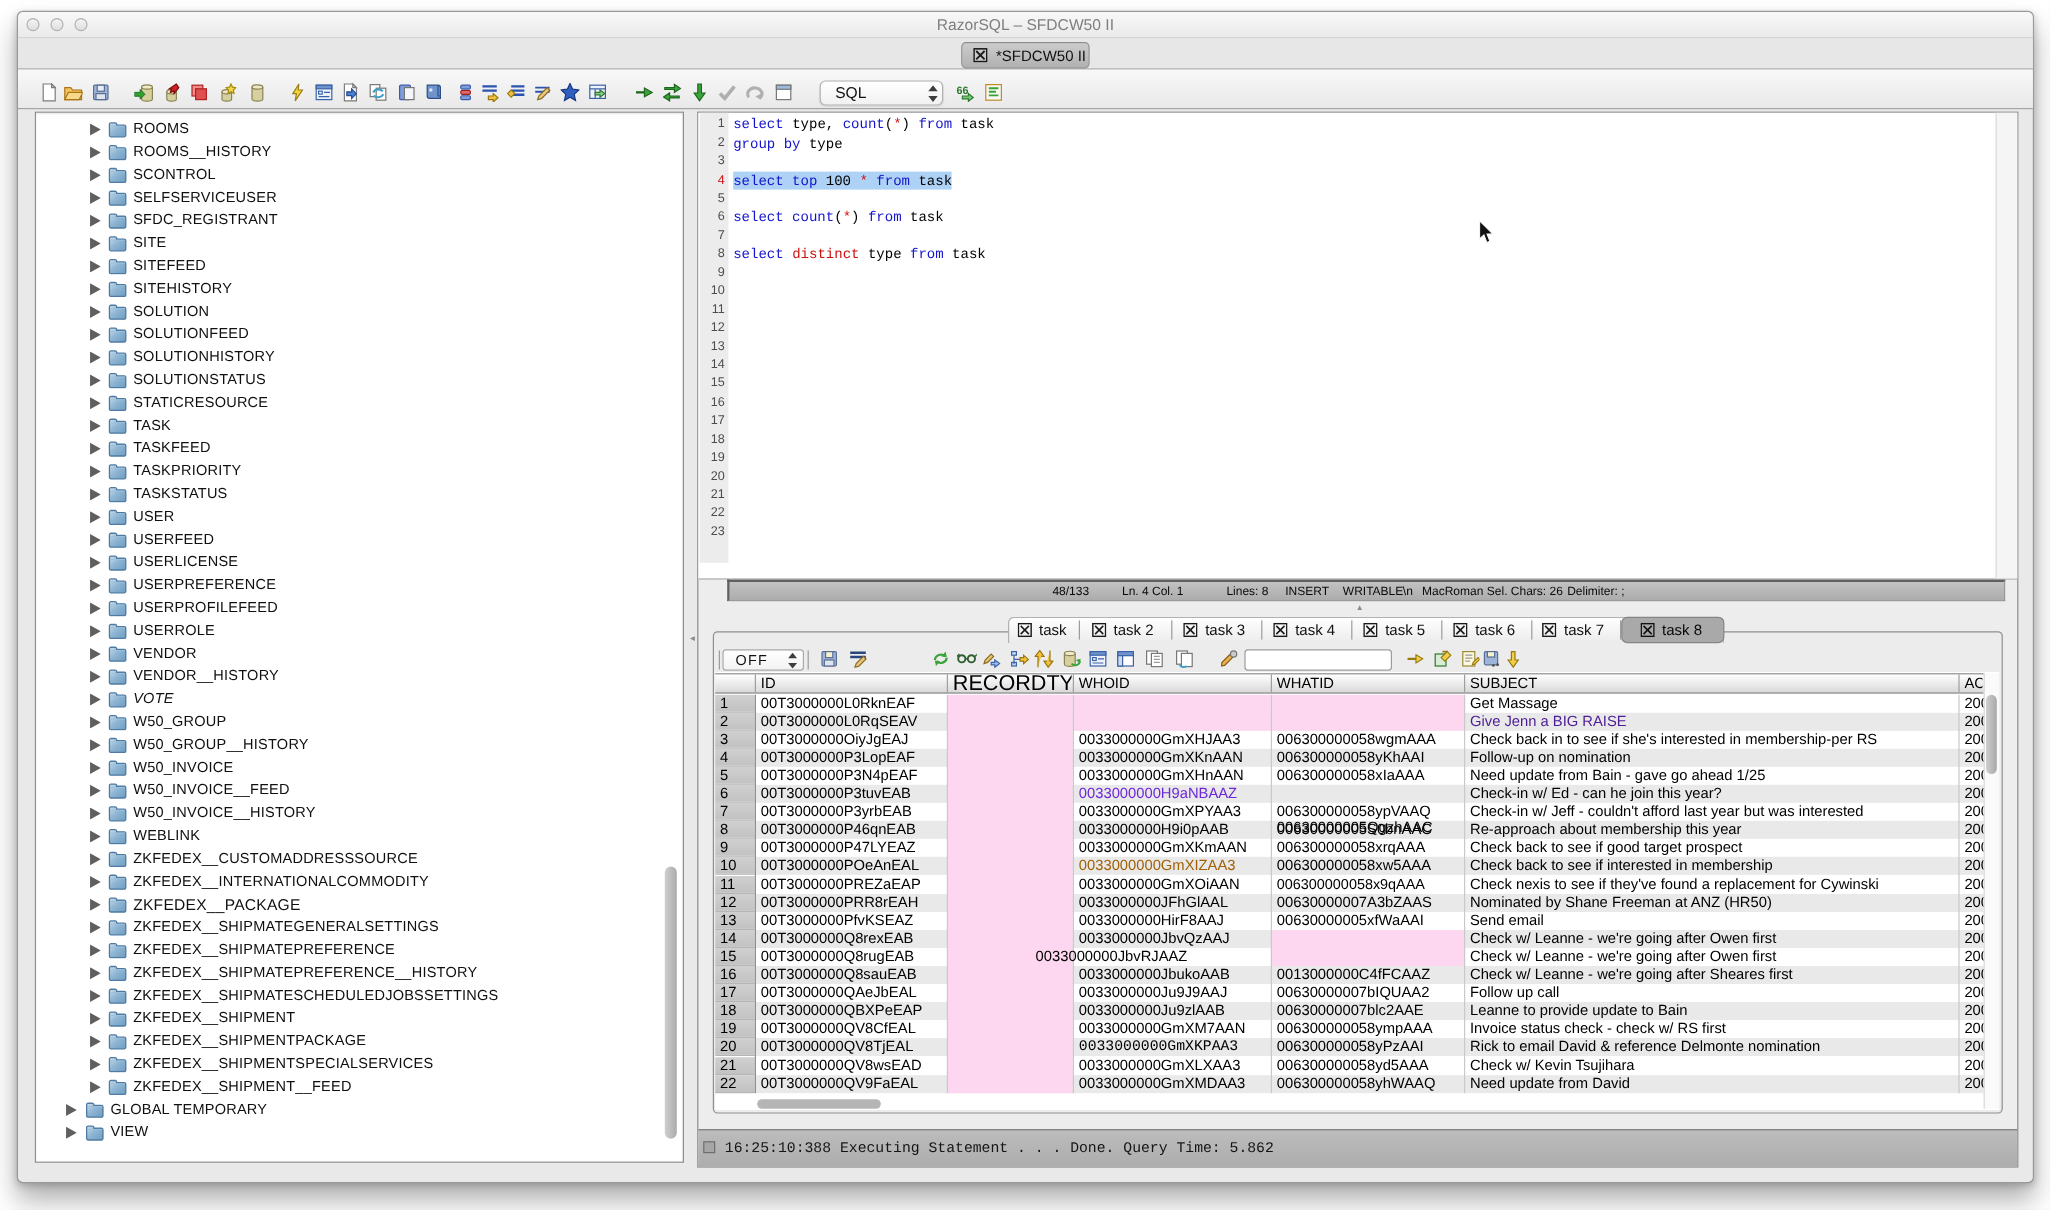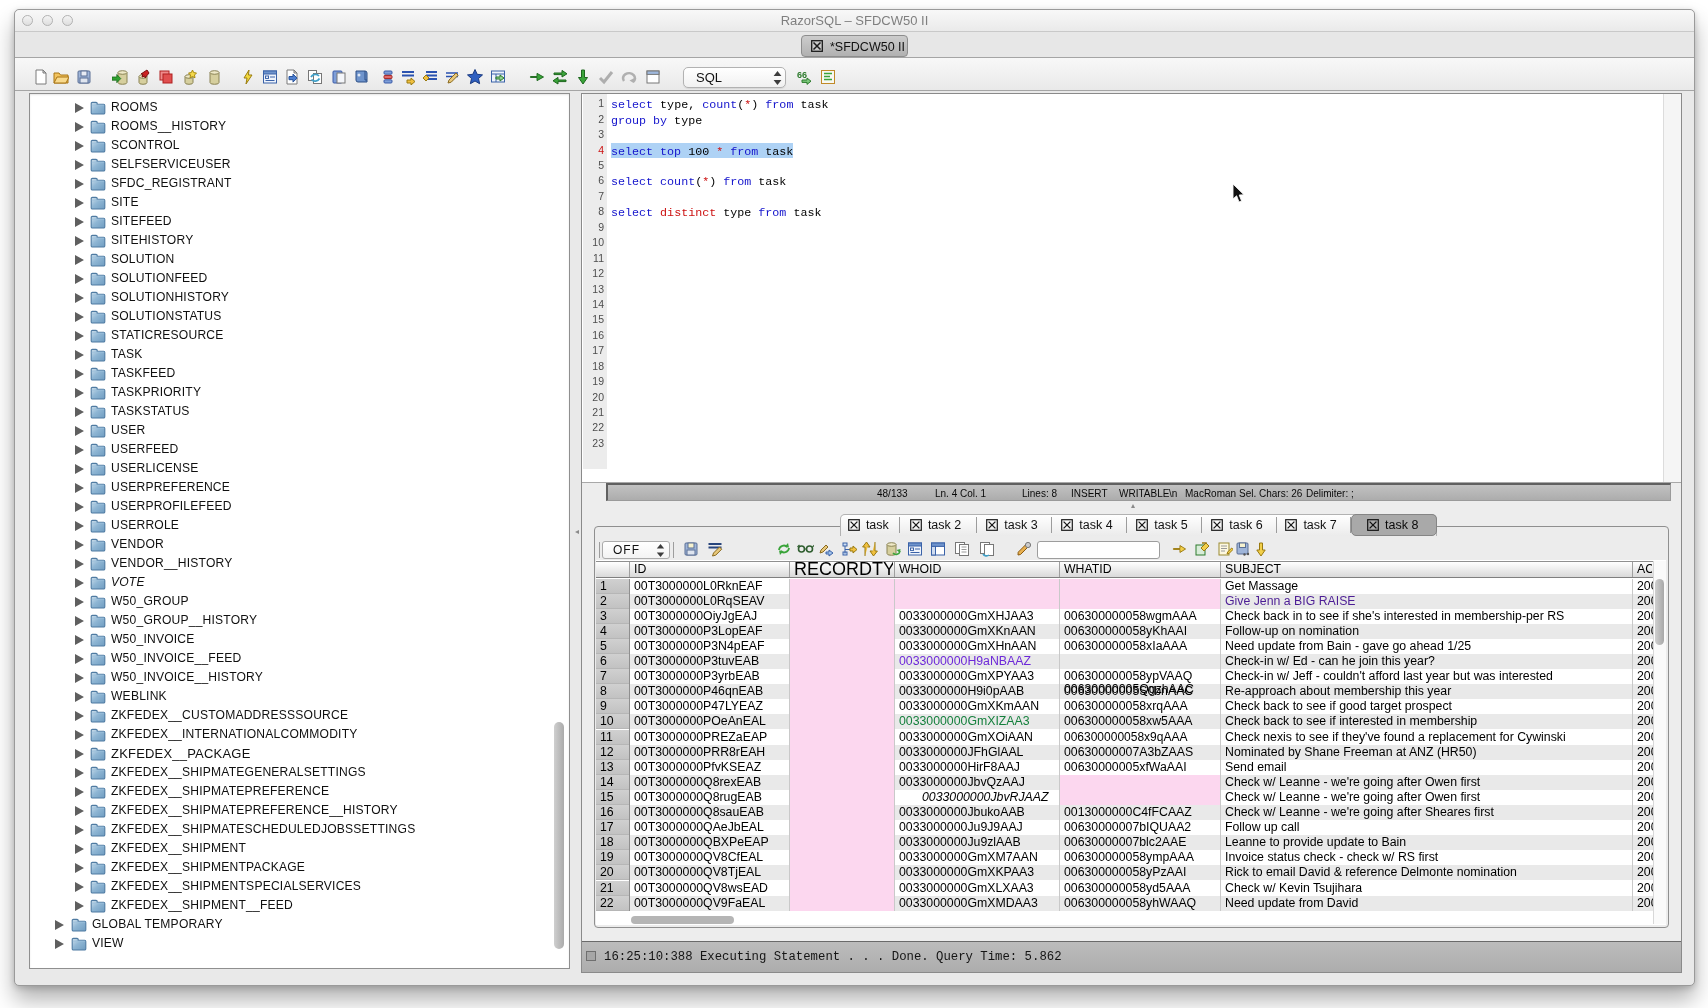--- a/index.html
+++ b/index.html
@@ -822,21 +822,21 @@
 <div style="position:absolute;left:899px;top:684.2px;height:15.1px;font-size:12.3px;line-height:15.1px;color:#000;white-space:nowrap;">0033000000H9i0pAAB</div>
 <div style="position:absolute;left:1064px;top:684.2px;height:15.1px;font-size:12.3px;line-height:15.1px;color:#000;white-space:nowrap;">00630000005S0bnAAC</div>
 <div style="position:absolute;left:1225px;top:684.2px;width:406px;height:15.1px;font-size:12.3px;line-height:15.1px;color:#000;white-space:nowrap;overflow:hidden;">Re-approach about membership this year</div>
 <div style="position:absolute;left:1637px;top:684.2px;width:17px;height:15.1px;font-size:12.3px;line-height:15.1px;color:#000;overflow:hidden;">200</div>
 <div style="position:absolute;left:634px;top:699.3px;height:15.1px;font-size:12.3px;line-height:15.1px;color:#000;white-space:nowrap;">00T3000000P47LYEAZ</div>
 <div style="position:absolute;left:899px;top:699.3px;height:15.1px;font-size:12.3px;line-height:15.1px;color:#000;white-space:nowrap;">0033000000GmXKmAAN</div>
 <div style="position:absolute;left:1064px;top:699.3px;height:15.1px;font-size:12.3px;line-height:15.1px;color:#000;white-space:nowrap;">006300000058xrqAAA</div>
 <div style="position:absolute;left:1225px;top:699.3px;width:406px;height:15.1px;font-size:12.3px;line-height:15.1px;color:#000;white-space:nowrap;overflow:hidden;">Check back to see if good target prospect</div>
 <div style="position:absolute;left:1637px;top:699.3px;width:17px;height:15.1px;font-size:12.3px;line-height:15.1px;color:#000;overflow:hidden;">200</div>
 <div style="position:absolute;left:634px;top:714.4px;height:15.1px;font-size:12.3px;line-height:15.1px;color:#000;white-space:nowrap;">00T3000000POeAnEAL</div>
-<div style="position:absolute;left:899px;top:714.4px;height:15.1px;font-size:12.3px;line-height:15.1px;color:#15803d;white-space:nowrap;">0033000000GmXIZAA3</div>
+<div style="position:absolute;left:899px;top:714.4px;height:15.1px;font-size:12.3px;line-height:15.1px;color:#a16207;white-space:nowrap;">0033000000GmXIZAA3</div>
 <div style="position:absolute;left:1064px;top:714.4px;height:15.1px;font-size:12.3px;line-height:15.1px;color:#000;white-space:nowrap;">006300000058xw5AAA</div>
 <div style="position:absolute;left:1225px;top:714.4px;width:406px;height:15.1px;font-size:12.3px;line-height:15.1px;color:#000;white-space:nowrap;overflow:hidden;">Check back to see if interested in membership</div>
 <div style="position:absolute;left:1637px;top:714.4px;width:17px;height:15.1px;font-size:12.3px;line-height:15.1px;color:#000;overflow:hidden;">200</div>
 <div style="position:absolute;left:634px;top:729.5px;height:15.1px;font-size:12.3px;line-height:15.1px;color:#000;white-space:nowrap;">00T3000000PREZaEAP</div>
 <div style="position:absolute;left:899px;top:729.5px;height:15.1px;font-size:12.3px;line-height:15.1px;color:#000;white-space:nowrap;">0033000000GmXOiAAN</div>
 <div style="position:absolute;left:1064px;top:729.5px;height:15.1px;font-size:12px;line-height:15.1px;color:#000;white-space:nowrap;">006300000058x9qAAA</div>
 <div style="position:absolute;left:1225px;top:729.5px;width:406px;height:15.1px;font-size:12.3px;line-height:15.1px;color:#000;white-space:nowrap;overflow:hidden;">Check nexis to see if they've found a replacement for Cywinski</div>
 <div style="position:absolute;left:1637px;top:729.5px;width:17px;height:15.1px;font-size:12.3px;line-height:15.1px;color:#000;overflow:hidden;">200</div>
 <div style="position:absolute;left:634px;top:744.6px;height:15.1px;font-size:12.3px;line-height:15.1px;color:#000;white-space:nowrap;">00T3000000PRR8rEAH</div>
 <div style="position:absolute;left:899px;top:744.6px;height:15.1px;font-size:12.3px;line-height:15.1px;color:#000;white-space:nowrap;">0033000000JFhGlAAL</div>
@@ -846,21 +846,21 @@
 <div style="position:absolute;left:634px;top:759.7px;height:15.1px;font-size:12.3px;line-height:15.1px;color:#000;white-space:nowrap;">00T3000000PfvKSEAZ</div>
 <div style="position:absolute;left:899px;top:759.7px;height:15.1px;font-size:12.3px;line-height:15.1px;color:#000;white-space:nowrap;">0033000000HirF8AAJ</div>
 <div style="position:absolute;left:1064px;top:759.7px;height:15.1px;font-size:12.3px;line-height:15.1px;color:#000;white-space:nowrap;">00630000005xfWaAAI</div>
 <div style="position:absolute;left:1225px;top:759.7px;width:406px;height:15.1px;font-size:12.3px;line-height:15.1px;color:#000;white-space:nowrap;overflow:hidden;">Send email</div>
 <div style="position:absolute;left:1637px;top:759.7px;width:17px;height:15.1px;font-size:12.3px;line-height:15.1px;color:#000;overflow:hidden;">200</div>
 <div style="position:absolute;left:634px;top:774.8px;height:15.1px;font-size:12.3px;line-height:15.1px;color:#000;white-space:nowrap;">00T3000000Q8rexEAB</div>
 <div style="position:absolute;left:899px;top:774.8px;height:15.1px;font-size:12.3px;line-height:15.1px;color:#000;white-space:nowrap;">0033000000JbvQzAAJ</div>
 <div style="position:absolute;left:1225px;top:774.8px;width:406px;height:15.1px;font-size:12.3px;line-height:15.1px;color:#000;white-space:nowrap;overflow:hidden;">Check w/ Leanne - we're going after Owen first</div>
 <div style="position:absolute;left:1637px;top:774.8px;width:17px;height:15.1px;font-size:12.3px;line-height:15.1px;color:#000;overflow:hidden;">200</div>
 <div style="position:absolute;left:634px;top:789.9px;height:15.1px;font-size:12.3px;line-height:15.1px;color:#000;white-space:nowrap;">00T3000000Q8rugEAB</div>
-<div style="position:absolute;left:922px;top:789.9px;height:15.1px;font-size:12.3px;line-height:15.1px;color:#000;white-space:nowrap;font-style:italic;">0033000000JbvRJAAZ</div>
+<div style="position:absolute;left:863px;top:789.9px;height:15.1px;font-size:12.3px;line-height:15.1px;color:#000;white-space:nowrap;">0033000000JbvRJAAZ</div>
 <div style="position:absolute;left:1225px;top:789.9px;width:406px;height:15.1px;font-size:12.3px;line-height:15.1px;color:#000;white-space:nowrap;overflow:hidden;">Check w/ Leanne - we're going after Owen first</div>
 <div style="position:absolute;left:1637px;top:789.9px;width:17px;height:15.1px;font-size:12.3px;line-height:15.1px;color:#000;overflow:hidden;">200</div>
 <div style="position:absolute;left:634px;top:805.0px;height:15.1px;font-size:12.3px;line-height:15.1px;color:#000;white-space:nowrap;">00T3000000Q8sauEAB</div>
 <div style="position:absolute;left:899px;top:805.0px;height:15.1px;font-size:12.3px;line-height:15.1px;color:#000;white-space:nowrap;">0033000000JbukoAAB</div>
 <div style="position:absolute;left:1064px;top:805.0px;height:15.1px;font-size:12.3px;line-height:15.1px;color:#000;white-space:nowrap;">0013000000C4fFCAAZ</div>
 <div style="position:absolute;left:1225px;top:805.0px;width:406px;height:15.1px;font-size:12.3px;line-height:15.1px;color:#000;white-space:nowrap;overflow:hidden;">Check w/ Leanne - we're going after Sheares first</div>
 <div style="position:absolute;left:1637px;top:805.0px;width:17px;height:15.1px;font-size:12.3px;line-height:15.1px;color:#000;overflow:hidden;">200</div>
 <div style="position:absolute;left:634px;top:820.1px;height:15.1px;font-size:12.3px;line-height:15.1px;color:#000;white-space:nowrap;">00T3000000QAeJbEAL</div>
 <div style="position:absolute;left:899px;top:820.1px;height:15.1px;font-size:12.3px;line-height:15.1px;color:#000;white-space:nowrap;">0033000000Ju9J9AAJ</div>
 <div style="position:absolute;left:1064px;top:820.1px;height:15.1px;font-size:12.3px;line-height:15.1px;color:#000;white-space:nowrap;">00630000007bIQUAA2</div>
@@ -870,21 +870,21 @@
 <div style="position:absolute;left:899px;top:835.2px;height:15.1px;font-size:12.3px;line-height:15.1px;color:#000;white-space:nowrap;">0033000000Ju9zlAAB</div>
 <div style="position:absolute;left:1064px;top:835.2px;height:15.1px;font-size:12.3px;line-height:15.1px;color:#000;white-space:nowrap;">00630000007blc2AAE</div>
 <div style="position:absolute;left:1225px;top:835.2px;width:406px;height:15.1px;font-size:12.3px;line-height:15.1px;color:#000;white-space:nowrap;overflow:hidden;">Leanne to provide update to Bain</div>
 <div style="position:absolute;left:1637px;top:835.2px;width:17px;height:15.1px;font-size:12.3px;line-height:15.1px;color:#000;overflow:hidden;">200</div>
 <div style="position:absolute;left:634px;top:850.3px;height:15.1px;font-size:12.3px;line-height:15.1px;color:#000;white-space:nowrap;">00T3000000QV8CfEAL</div>
 <div style="position:absolute;left:899px;top:850.3px;height:15.1px;font-size:12.3px;line-height:15.1px;color:#000;white-space:nowrap;">0033000000GmXM7AAN</div>
 <div style="position:absolute;left:1064px;top:850.3px;height:15.1px;font-size:12.3px;line-height:15.1px;color:#000;white-space:nowrap;">006300000058ympAAA</div>
 <div style="position:absolute;left:1225px;top:850.3px;width:406px;height:15.1px;font-size:12.3px;line-height:15.1px;color:#000;white-space:nowrap;overflow:hidden;">Invoice status check - check w/ RS first</div>
 <div style="position:absolute;left:1637px;top:850.3px;width:17px;height:15.1px;font-size:12.3px;line-height:15.1px;color:#000;overflow:hidden;">200</div>
 <div style="position:absolute;left:634px;top:865.4px;height:15.1px;font-size:12.3px;line-height:15.1px;color:#000;white-space:nowrap;">00T3000000QV8TjEAL</div>
-<div style="position:absolute;left:899px;top:865.4px;height:15.1px;font-size:12.3px;line-height:15.1px;color:#000;white-space:nowrap;">0033000000GmXKPAA3</div>
+<div style="position:absolute;left:899px;top:865.4px;height:15.1px;font-size:12.3px;line-height:15.1px;color:#000;white-space:nowrap;font-family:Liberation Mono, monospace;">0033000000GmXKPAA3</div>
 <div style="position:absolute;left:1064px;top:865.4px;height:15.1px;font-size:12.3px;line-height:15.1px;color:#000;white-space:nowrap;">006300000058yPzAAI</div>
 <div style="position:absolute;left:1225px;top:865.4px;width:406px;height:15.1px;font-size:12.3px;line-height:15.1px;color:#000;white-space:nowrap;overflow:hidden;">Rick to email David &amp; reference Delmonte nomination</div>
 <div style="position:absolute;left:1637px;top:865.4px;width:17px;height:15.1px;font-size:12.3px;line-height:15.1px;color:#000;overflow:hidden;">200</div>
 <div style="position:absolute;left:634px;top:880.5px;height:15.1px;font-size:12.3px;line-height:15.1px;color:#000;white-space:nowrap;">00T3000000QV8wsEAD</div>
 <div style="position:absolute;left:899px;top:880.5px;height:15.1px;font-size:12.3px;line-height:15.1px;color:#000;white-space:nowrap;">0033000000GmXLXAA3</div>
 <div style="position:absolute;left:1064px;top:880.5px;height:15.1px;font-size:12.3px;line-height:15.1px;color:#000;white-space:nowrap;">006300000058yd5AAA</div>
 <div style="position:absolute;left:1225px;top:880.5px;width:406px;height:15.1px;font-size:12.3px;line-height:15.1px;color:#000;white-space:nowrap;overflow:hidden;">Check w/ Kevin Tsujihara</div>
 <div style="position:absolute;left:1637px;top:880.5px;width:17px;height:15.1px;font-size:12.3px;line-height:15.1px;color:#000;overflow:hidden;">200</div>
 <div style="position:absolute;left:634px;top:895.6px;height:15.1px;font-size:12.3px;line-height:15.1px;color:#000;white-space:nowrap;">00T3000000QV9FaEAL</div>
 <div style="position:absolute;left:899px;top:895.6px;height:15.1px;font-size:12.3px;line-height:15.1px;color:#000;white-space:nowrap;">0033000000GmXMDAA3</div>

